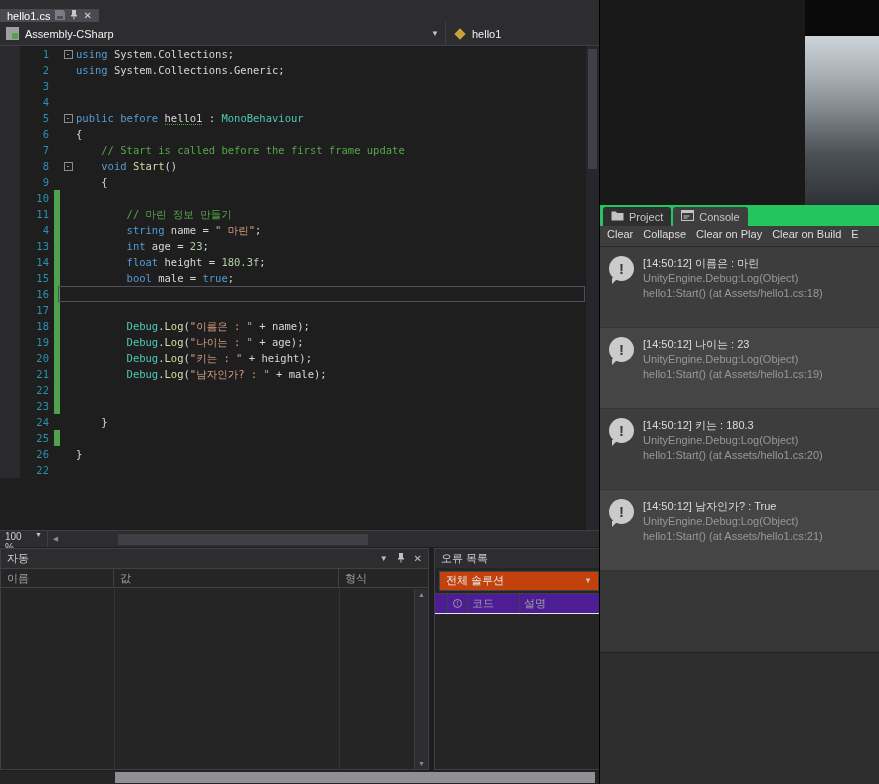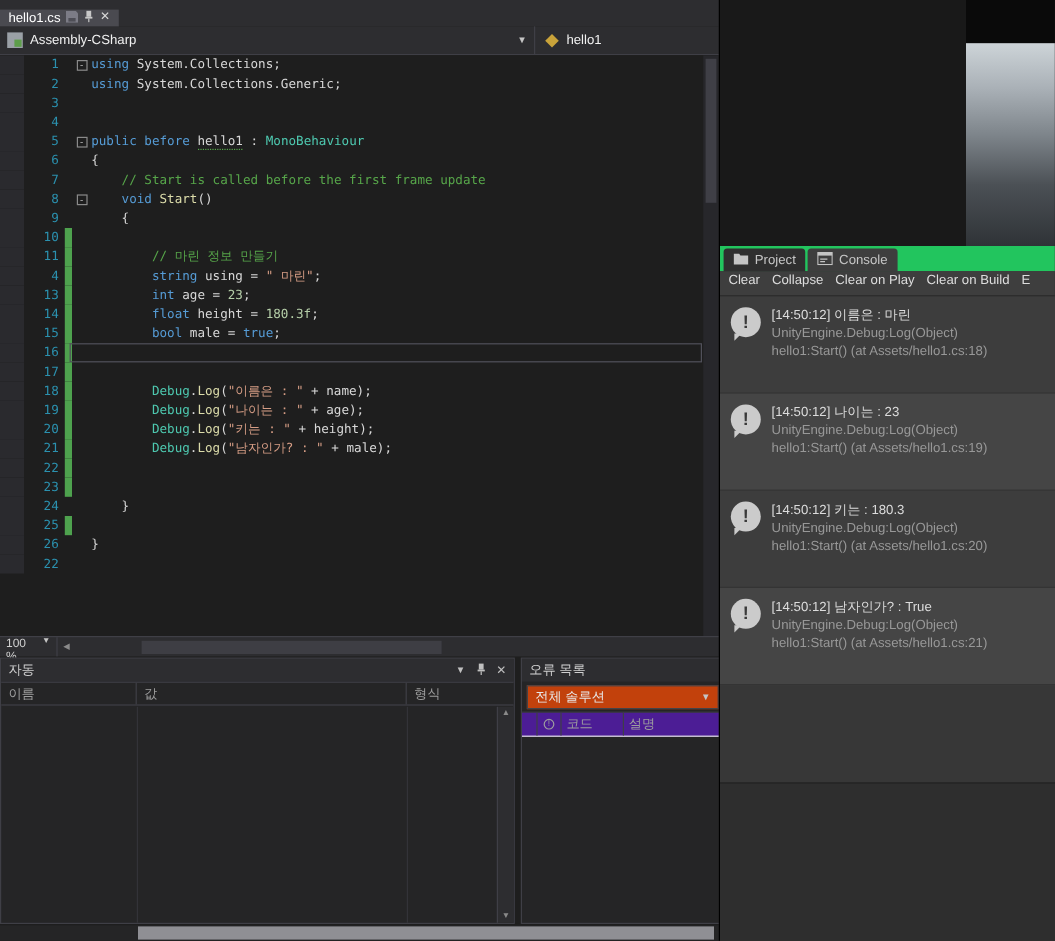--- a/index.html
+++ b/index.html
@@ -237,21 +237,21 @@
           <div class="g-num">11</div>
           <div class="g-chg on"></div>
           <div class="g-fold"></div>
           <div class="g-code"><span class="tk-co">        // 마린 정보 만들기</span></div>
         </div>
         <div class="cl">
           <div class="g-bp"></div>
           <div class="g-num">4</div>
           <div class="g-chg on"></div>
           <div class="g-fold"></div>
-          <div class="g-code"><span class="tk-pl">        </span><span class="tk-kw">string</span><span class="tk-pl"> using = </span><span class="tk-st">" 마린"</span><span class="tk-pl">;</span></div>
+          <div class="g-code"><span class="tk-pl">        </span><span class="tk-kw">string</span><span class="tk-pl"> name = </span><span class="tk-st">" 마린"</span><span class="tk-pl">;</span></div>
         </div>
         <div class="cl">
           <div class="g-bp"></div>
           <div class="g-num">13</div>
           <div class="g-chg on"></div>
           <div class="g-fold"></div>
           <div class="g-code"><span class="tk-pl">        </span><span class="tk-kw">int</span><span class="tk-pl"> age = </span><span class="tk-nu">23</span><span class="tk-pl">;</span></div>
         </div>
         <div class="cl">
           <div class="g-bp"></div>

